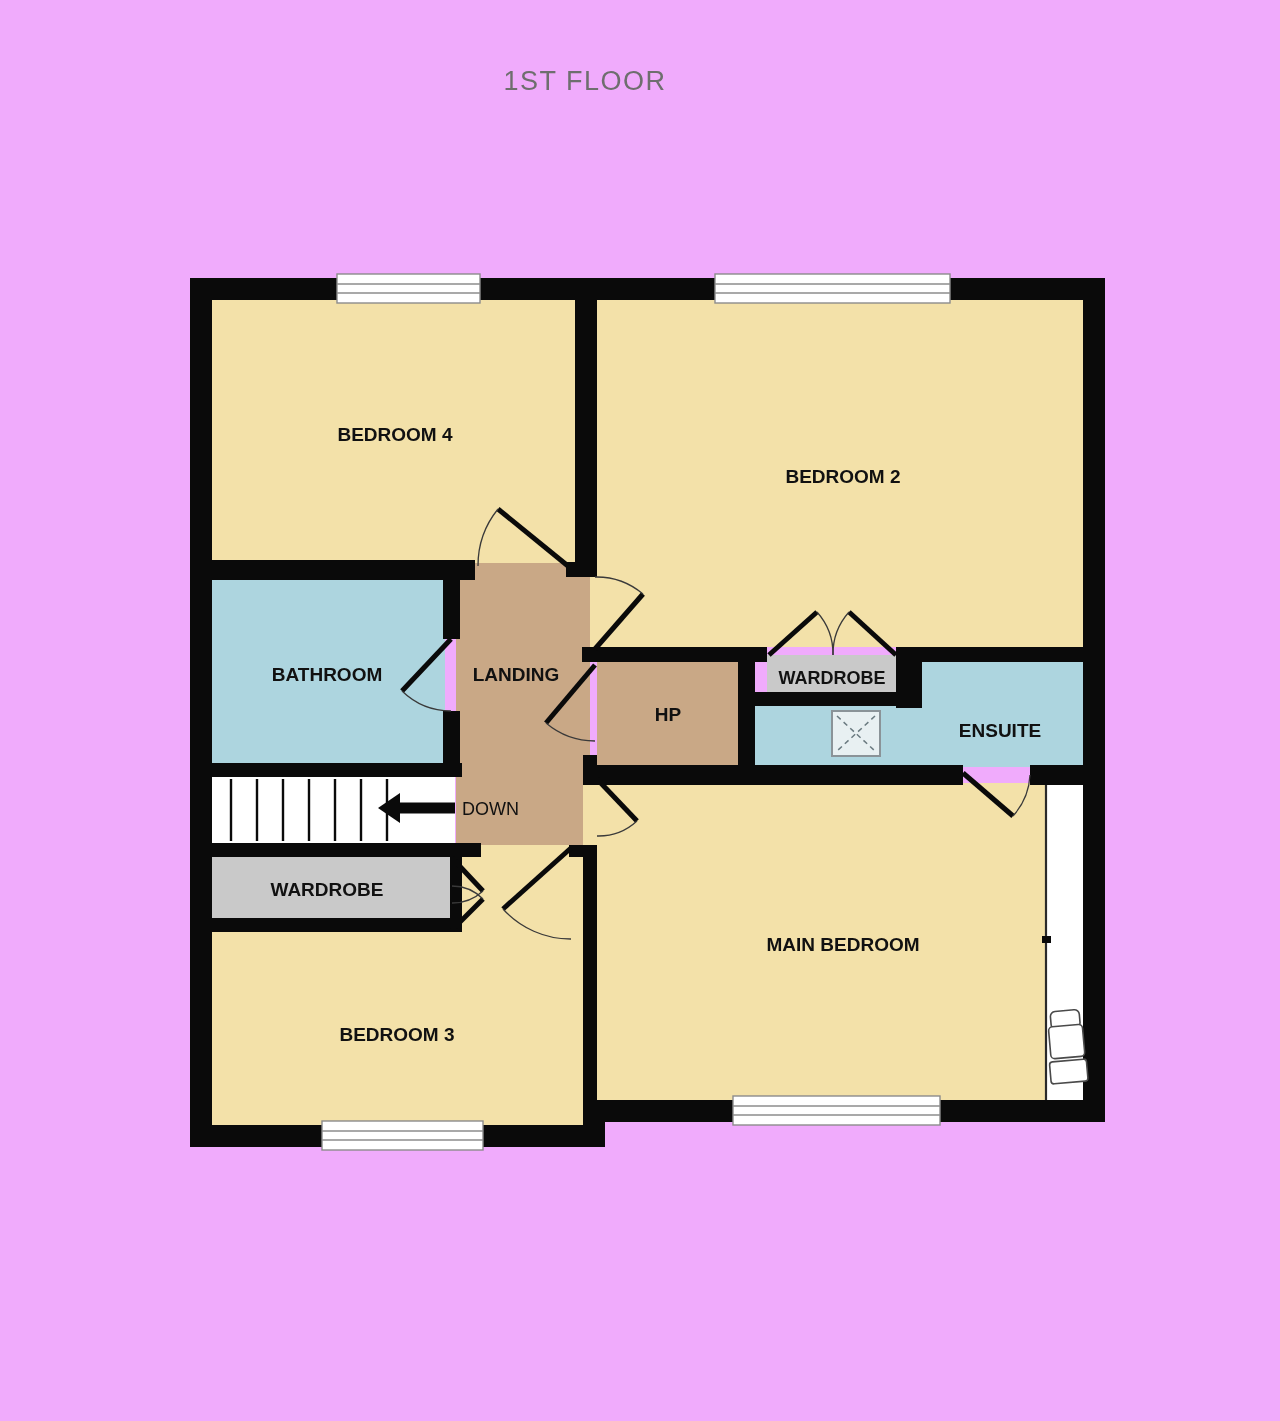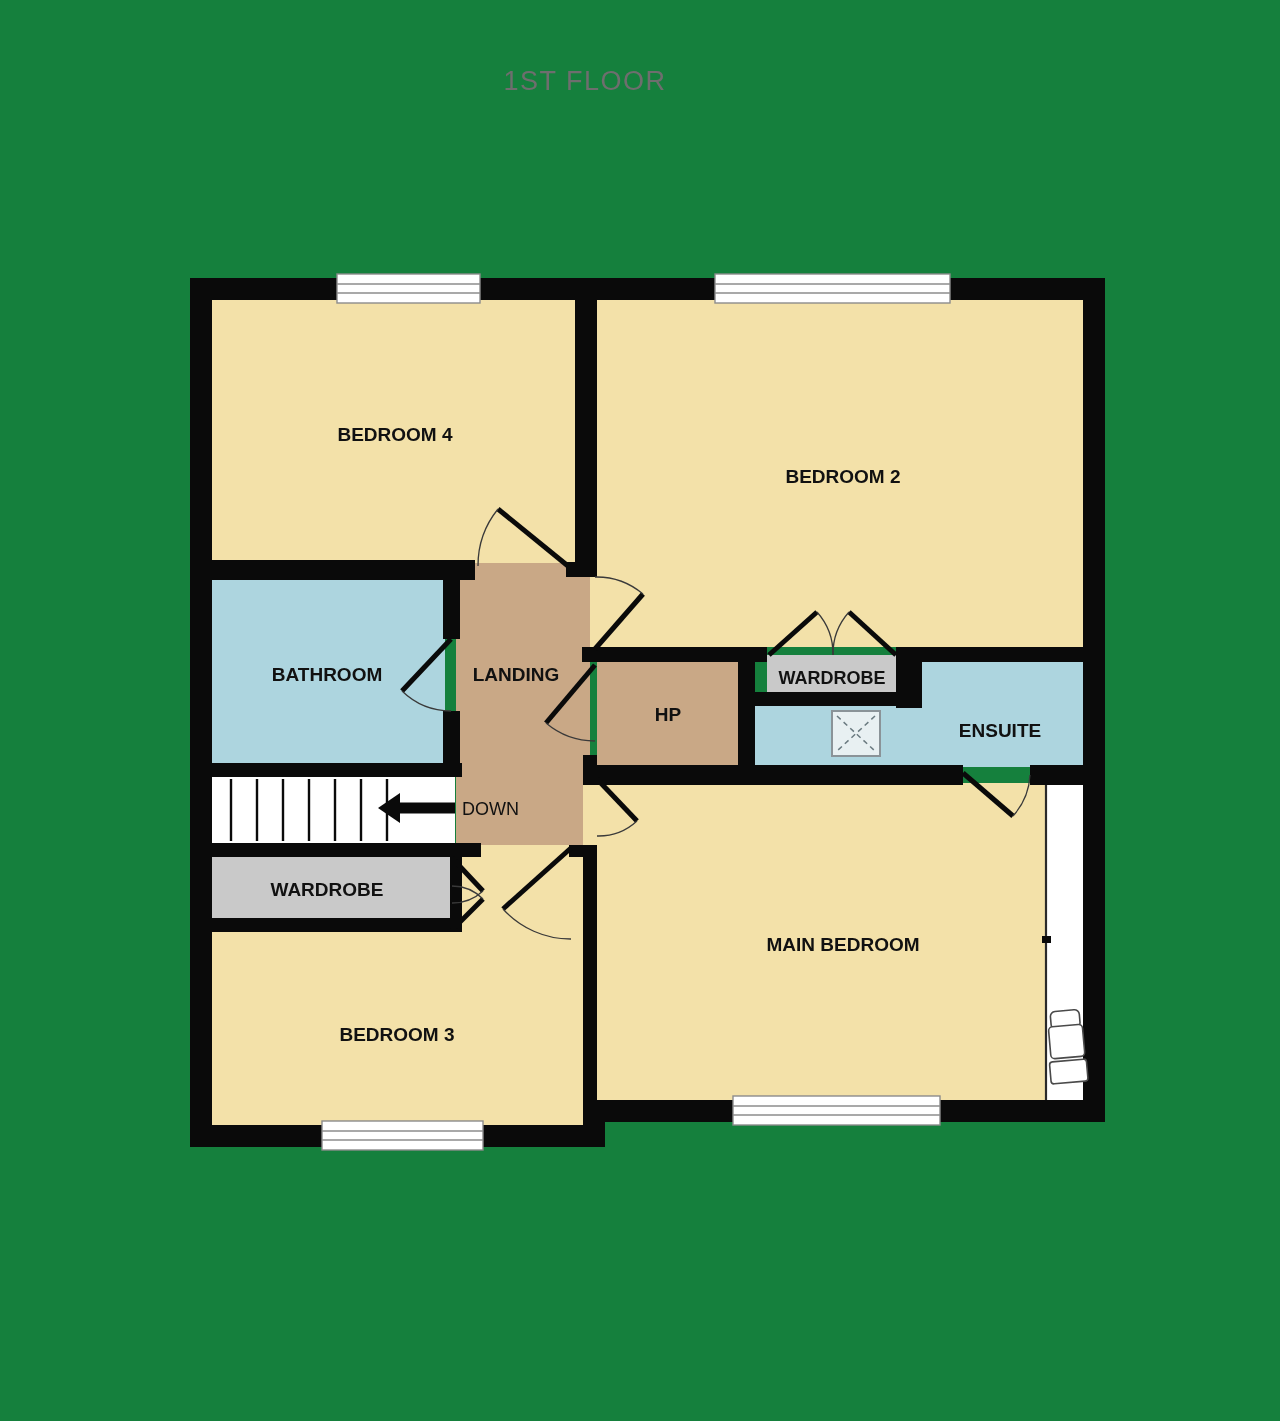--- a/index.html
+++ b/index.html
@@ -5,21 +5,21 @@
   html, body {
     margin: 0;
     padding: 0;
     background: #ffffff;
     font-family: "Liberation Sans", sans-serif;
   }
   .page {
     position: relative;
     width: 1280px;
     height: 1421px;
-    background: #15803d;
+    background: #f0abfc;
     overflow: hidden;
   }
   svg { display: block; }
 
   
   .floor-cream   { fill: #F3E1A9; }
   .floor-tan     { fill: #C9A886; }
   .floor-blue    { fill: #ADD5DF; }
   .floor-grey    { fill: #C9C9C9; }
   .floor-white   { fill: #FFFFFF; }

